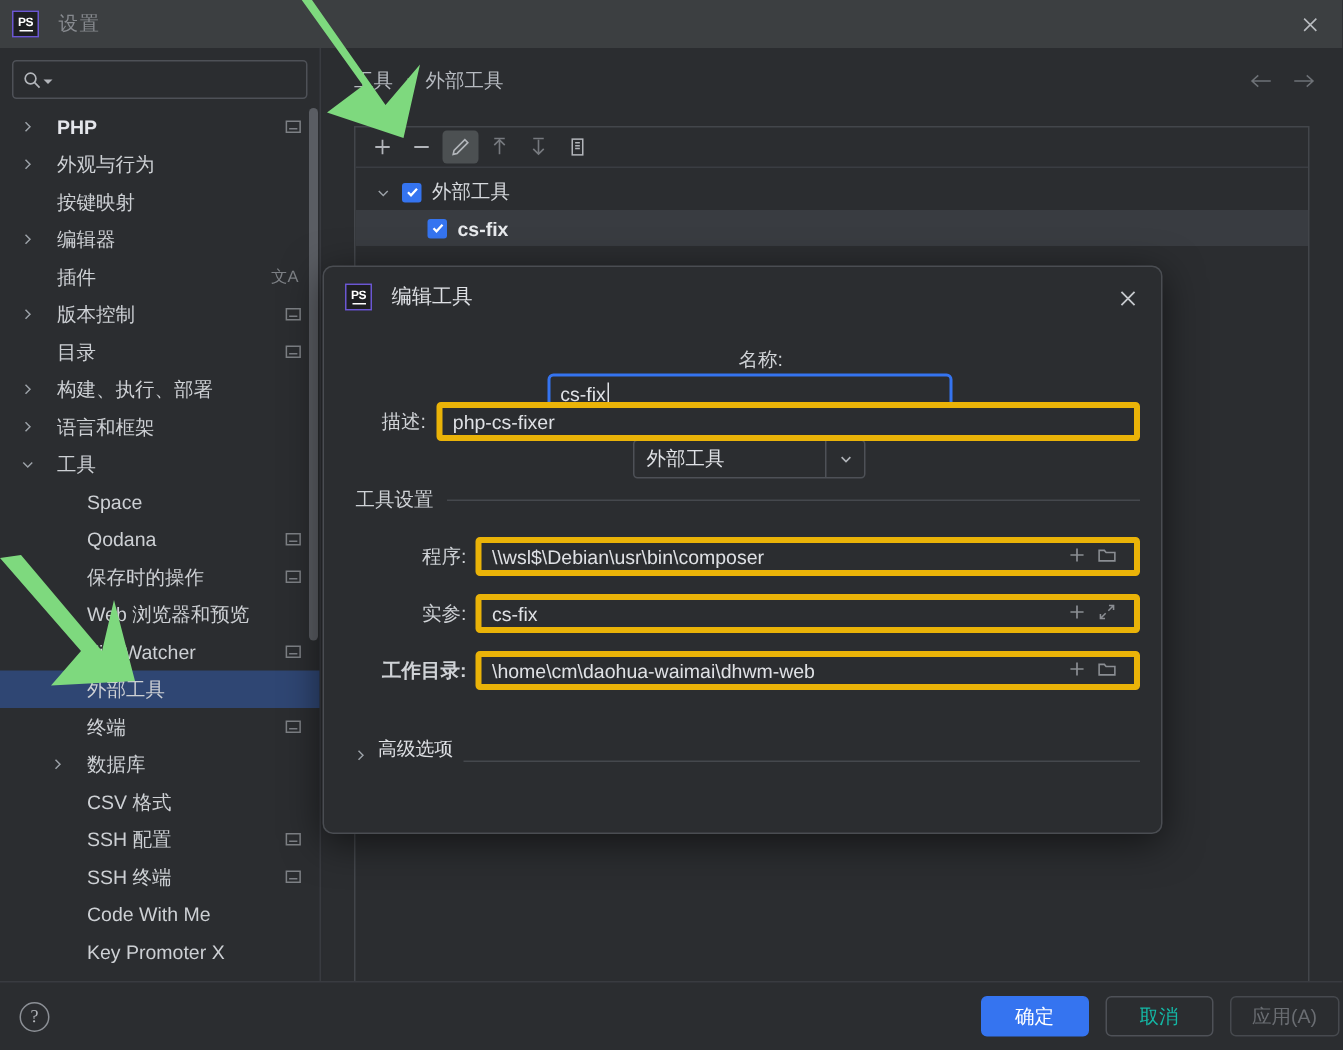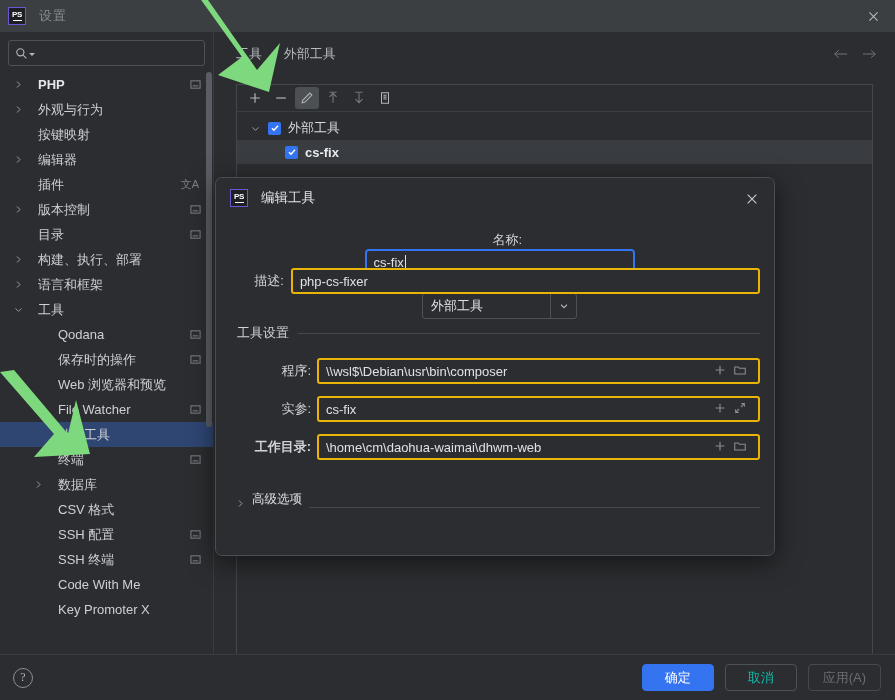--- a/index.html
+++ b/index.html
@@ -146,21 +146,21 @@
     font-size: 12px; color: #b4b7bc; font-family: "Liberation Serif", serif;
   }
   .btn {
     height: 27px; min-width: 72px; padding: 0 14px; border-radius: 4px;
     display: flex; align-items: center; justify-content: center;
     font-size: 13px; border: 1px solid #4e5157; background: #2b2d30; color: #14b8a6;
   }
   .btn.primary { background: #3574f0; border-color: #3574f0; color: #ffffff; }
   .btn.disabled { color: #6a6d72; border-color: #46494e; }
   .bottom-btns {
-    position: absolute; right: 14px; display: flex; gap: 11px; align-items: flex-start;
+    position: absolute; right: 2px; display: flex; gap: 11px; align-items: flex-start;
   }
 
   
   .dialog {
     position: absolute; left: 215px; top: 177px; width: 560px; height: 379px;
     background: #2b2d30; border: 1px solid #4a4d52; border-radius: 7px;
     box-shadow: 0 6px 26px rgba(0,0,0,0.55);
   }
   .dlg-title {
     height: 40px; display: flex; align-items: center; padding-left: 14px;
@@ -168,21 +168,21 @@
   .dlg-title-text { margin-left: 13px; font-size: 13.5px; color: #dfe1e5; }
   .dlg-close {
     position: absolute; right: 10px; top: 9px; width: 24px; height: 24px;
     display: flex; align-items: center; justify-content: center; color: #c4c7cb;
   }
   .dlg-close svg { width: 14px; height: 14px; }
 
   .row { display: flex; align-items: center; }
   .lbl { font-size: 13px; color: #cfd2d6; text-align: right; }
   .field {
-    height: 26px; background: #2b2d30; border: 2px solid #eab308; border-radius: 3px;
+    height: 26px; background: #2b2d30; border: 4px solid #eab308; border-radius: 3px;
     display: flex; align-items: center; padding: 0 7px;
     font-size: 13px; color: #dfe1e5;
   }
   .field.focused { border: 2px solid #3574f0; border-radius: 4px; }
   .caret {
     display: inline-block; width: 1px; height: 14px; background: #dfe1e5;
     margin-left: 1px;
   }
   .combo {
     height: 26px; border: 1px solid #4e5157; border-radius: 3px; display: flex;
@@ -324,20 +324,24 @@
           </span>
           <span class="tree-label">语言和框架</span>
         </div>
         <div class="tree-item">
           <span class="twisty" style="margin-left:10px;">
             <svg viewBox="0 0 12 12" fill="none" stroke="currentColor" stroke-width="1.3">
               <path d="M2 4.5 L6 8.5 L10 4.5"></path>
             </svg>
           </span>
           <span class="tree-label">工具</span>
+        </div>
+        <div class="tree-item">
+          <span class="twisty" style="margin-left:30px;"></span>
+          <span class="tree-label">Space</span>
         </div>
         <div class="tree-item">
           <span class="twisty" style="margin-left:30px;"></span>
           <span class="tree-label">Qodana</span>
           <span class="tree-badge">
             <svg viewBox="0 0 12 12" fill="none" stroke="currentColor" stroke-width="1.1">
               <rect x="1" y="2" width="10" height="8"></rect>
               <path d="M3 7.5 h6"></path>
             </svg>
           </span>

